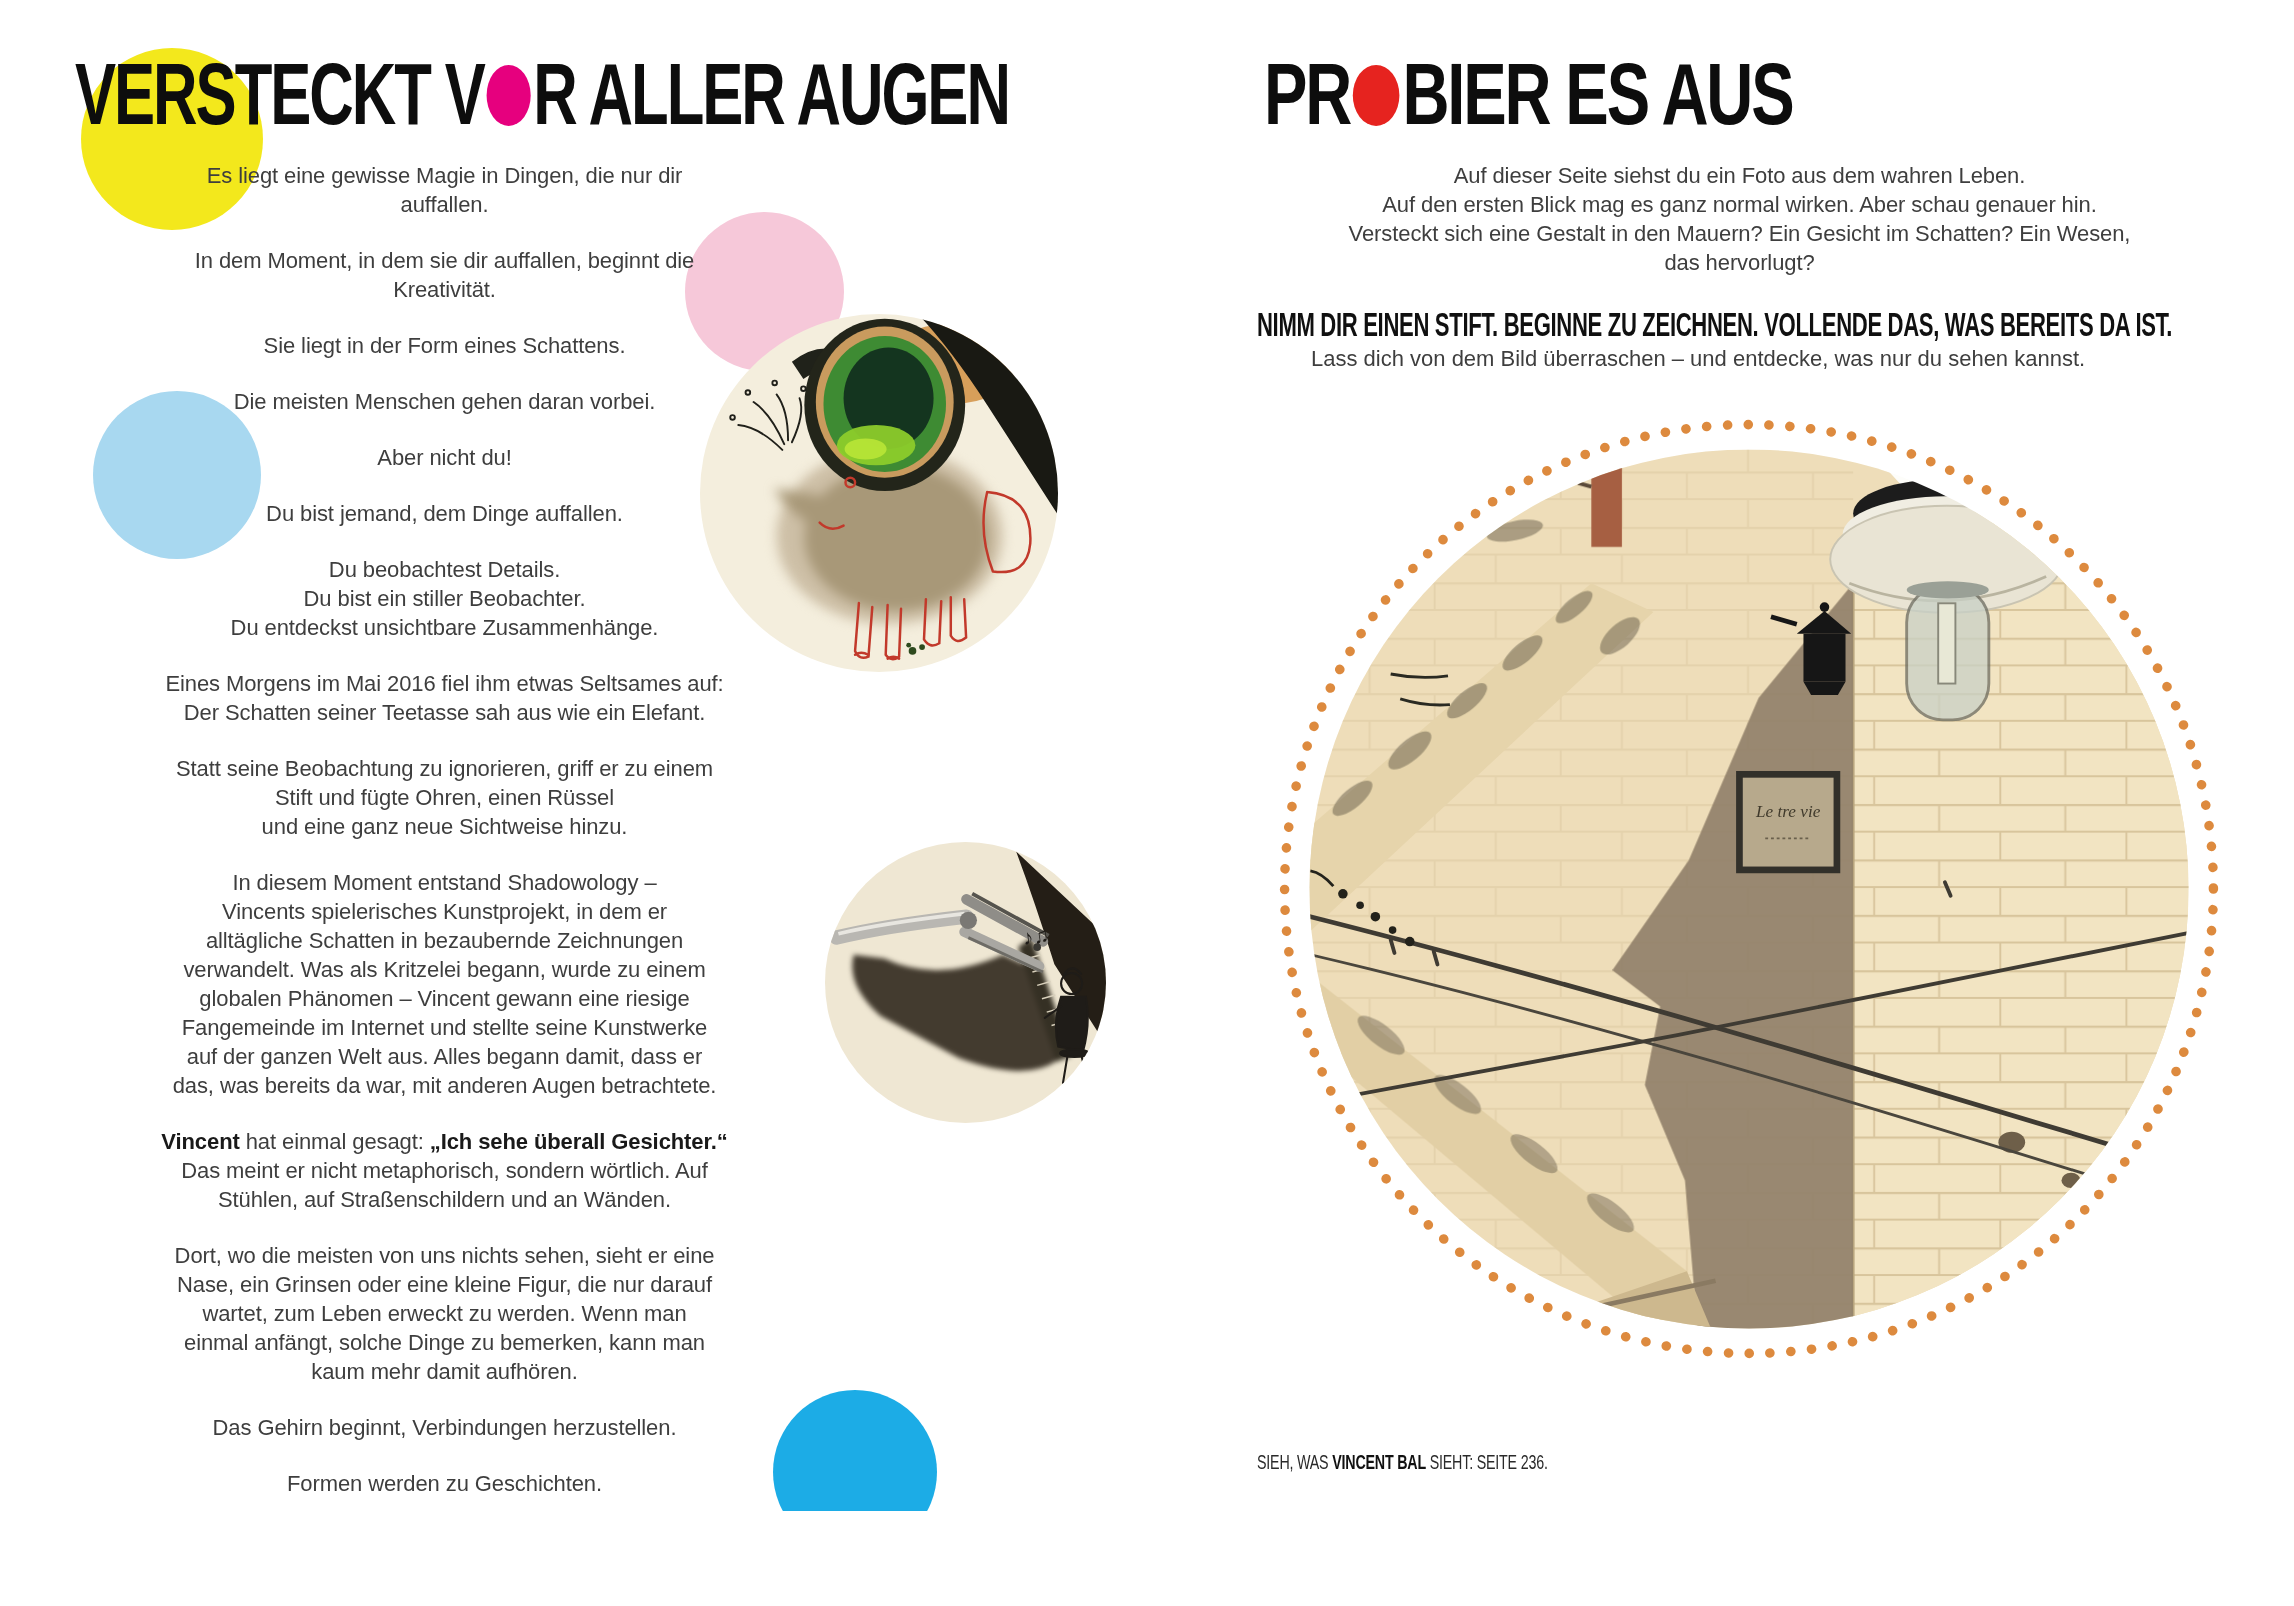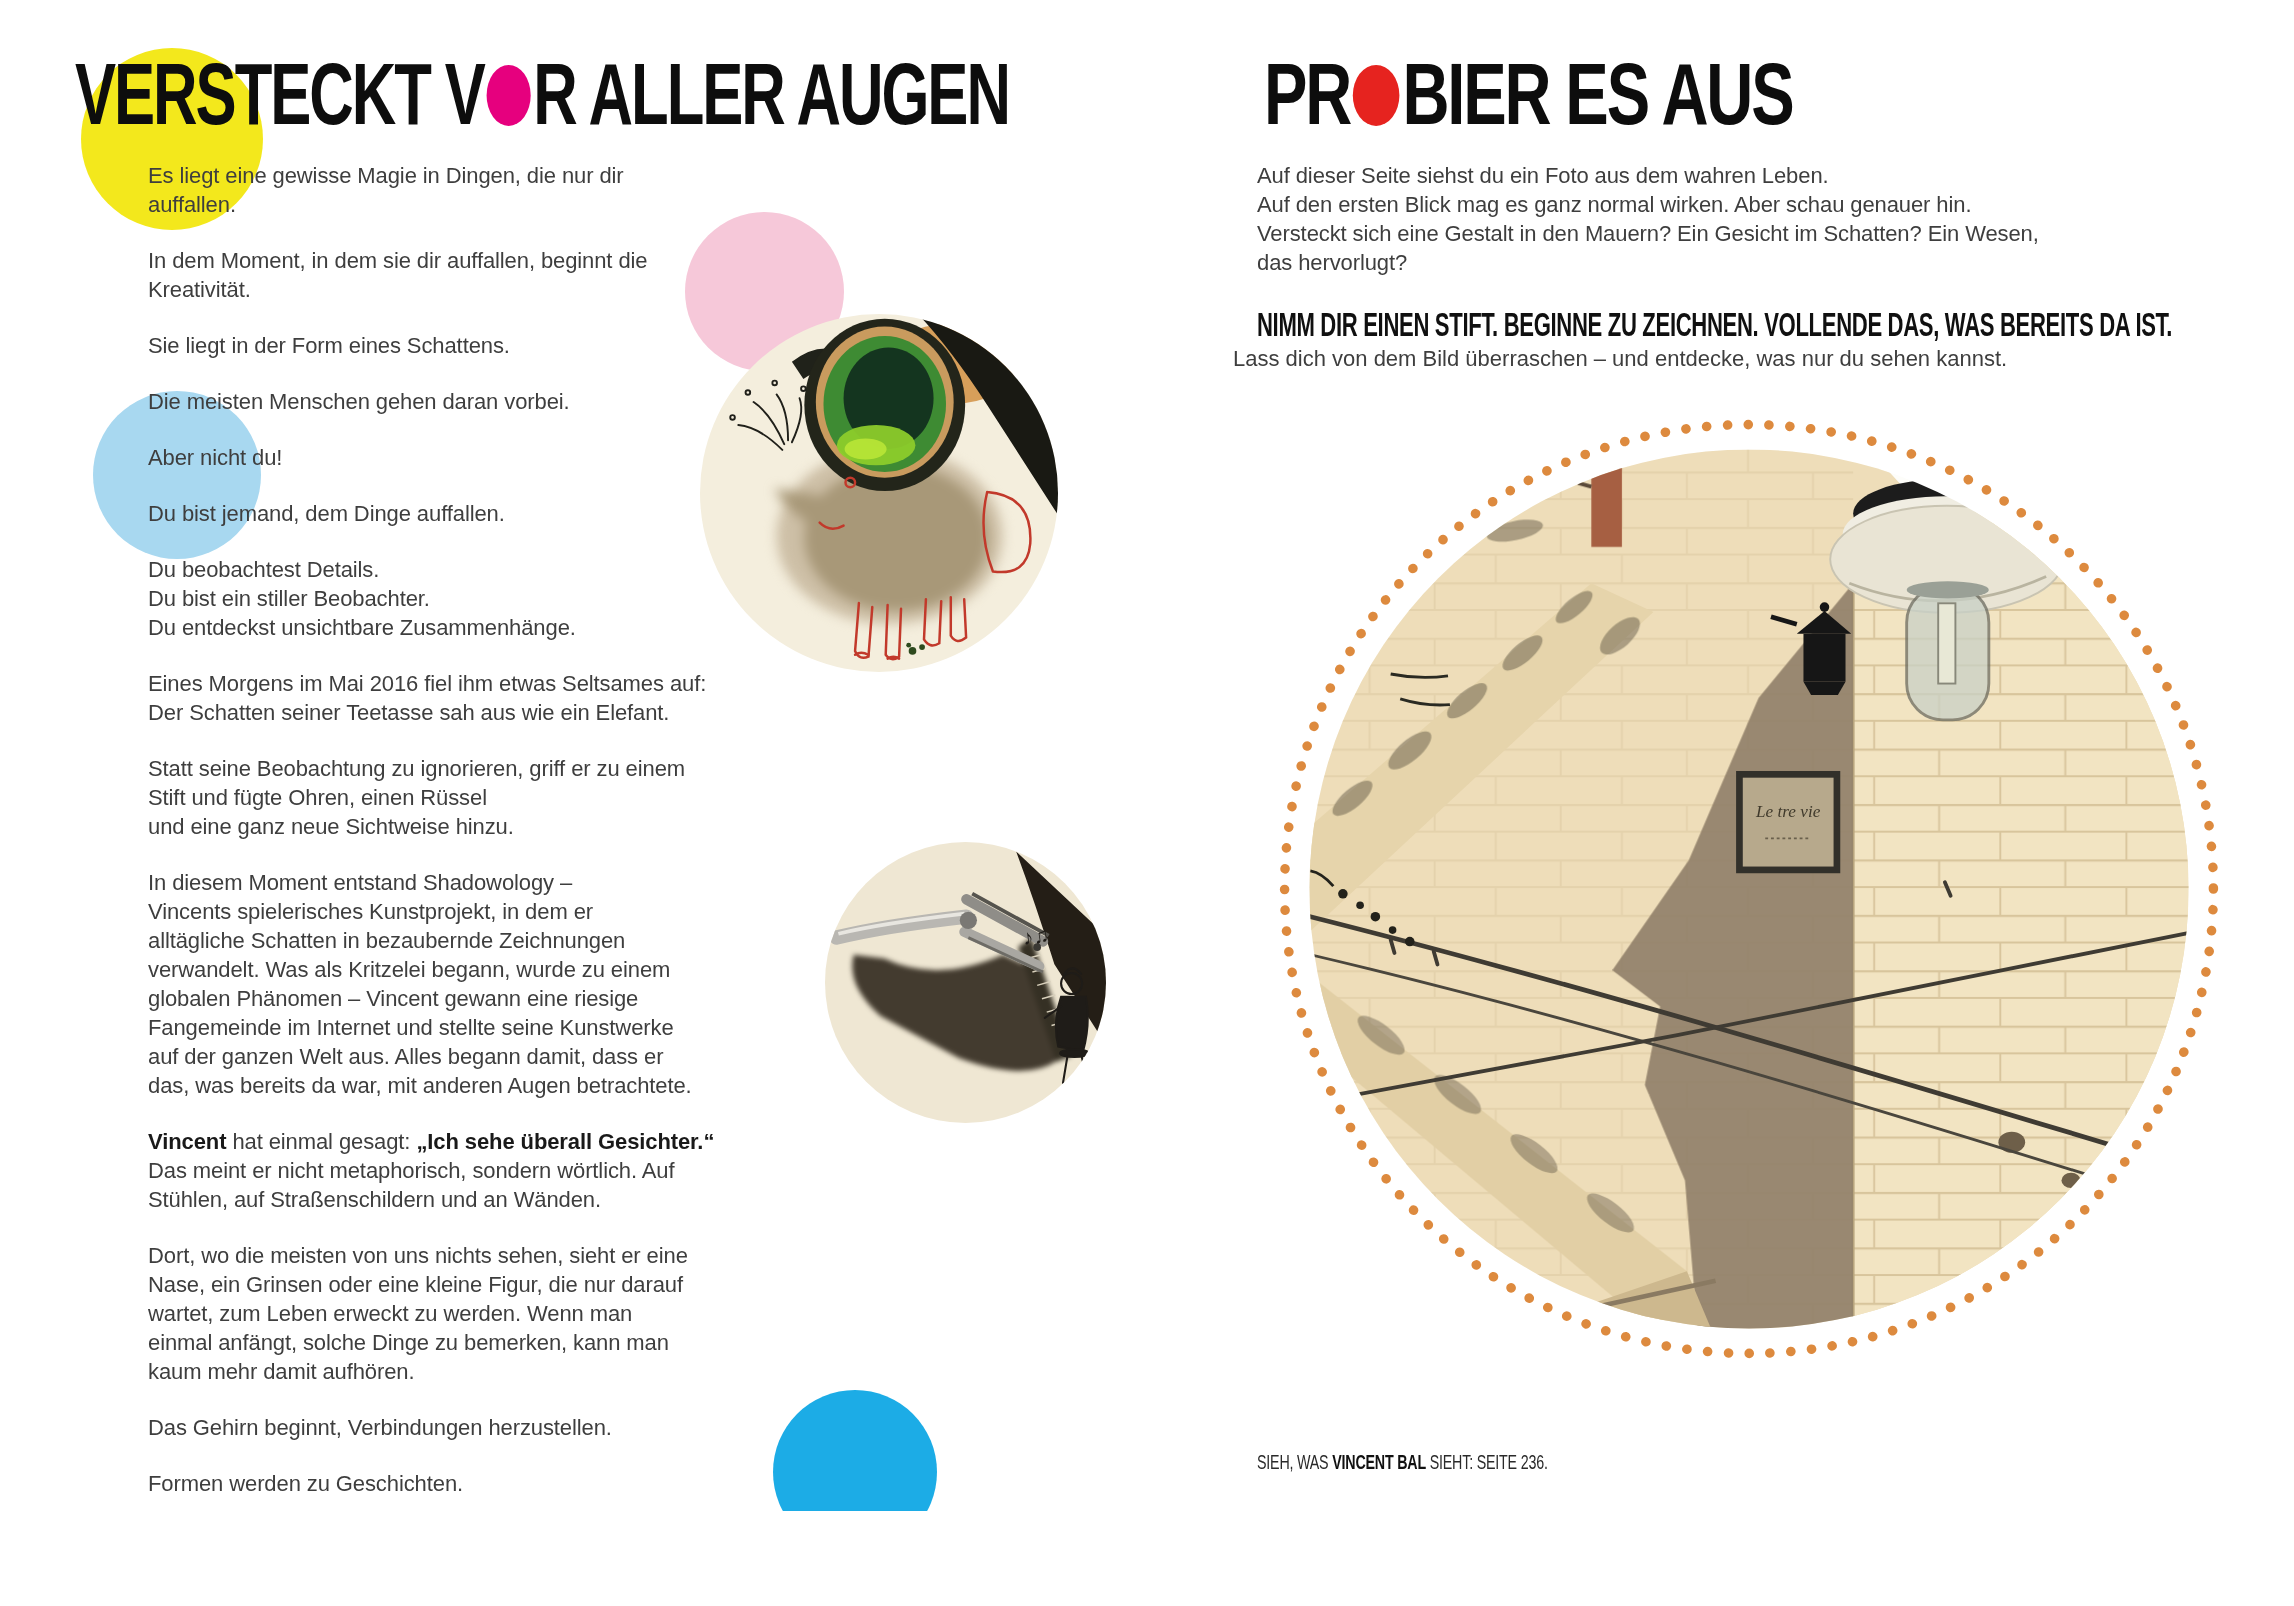--- a/index.html
+++ b/index.html
@@ -1,17 +1,17 @@
 <!DOCTYPE html>
 <html style="--accent_yellow: #f3e81c; --accent_magenta: #e6007e; --accent_pink: #f6c8d9; --accent_blue_light: #a8d8f0; --accent_cyan: #1cace6; --accent_red: #e6231f; --dots_orange: #dd8a3e;"><head>
 <meta charset="utf-8">
 <style>
   html,body{margin:0;padding:0;background:#ffffff;}
   body{font-family:"Liberation Sans",sans-serif;}
-  #stage{position:relative;width:2294px;height:1511px;background:#ffffff;overflow:hidden;}
+  #stage{position:relative;width:2294px;height:1511px;background:#ffffff;overflow:hidden;text-align:center;}
 
   
   .dot{position:absolute;border-radius:50%;}
   .dot-yellow{left:81px;top:48px;width:182px;height:182px;background:var(--accent_yellow);z-index:1;}
   .dot-pink{left:685px;top:212px;width:159px;height:159px;background:var(--accent_pink);z-index:1;}
   .dot-lightblue{left:93px;top:391px;width:168px;height:168px;background:var(--accent_blue_light);z-index:1;}
   .dot-cyan{left:773px;top:1390px;width:164px;height:164px;background:var(--accent_cyan);z-index:2;}
 
   
   .title{position:absolute;margin:0;font-weight:800;font-size:88px;line-height:88px;
@@ -28,21 +28,21 @@
   .col{position:absolute;z-index:3;}
   .para{margin:0 0 27px 0;font-size:22px;line-height:29px;color:#3e3e3e;
         white-space:pre-line;letter-spacing:-0.1px;}
   .para b{color:#191919;}
   .col-left{left:148px;top:161px;width:593px;}
   .col-right-intro{left:1257px;top:161px;width:965px;}
 
   .instruction{position:absolute;left:1257px;top:308px;margin:0;font-size:32.5px;line-height:34px;
         font-weight:800;letter-spacing:-0.5px;color:#101010;white-space:nowrap;
         transform:scaleX(.68);transform-origin:left top;z-index:3;}
-  .instruction-sub{position:absolute;left:1233px;top:344px;margin:0;font-size:22px;line-height:29px;
+  .instruction-sub{position:absolute;left:1311px;top:344px;margin:0;font-size:22px;line-height:29px;
         color:#3e3e3e;white-space:nowrap;z-index:3;}
 
   .caption{position:absolute;left:1257px;top:1449px;margin:0;font-size:21px;line-height:25px;
         color:#2a2a2a;white-space:nowrap;letter-spacing:-0.3px;
         transform:scaleX(.68);transform-origin:left top;z-index:3;}
   .caption b{color:#111;}
 
   .pagenum{position:absolute;margin:0;font-size:32.5px;font-weight:800;color:#1c1c1c;
         transform:scaleX(.62);transform-origin:left top;z-index:3;letter-spacing:-1px;}
   .pagenum-left{left:67px;top:1522px;}

